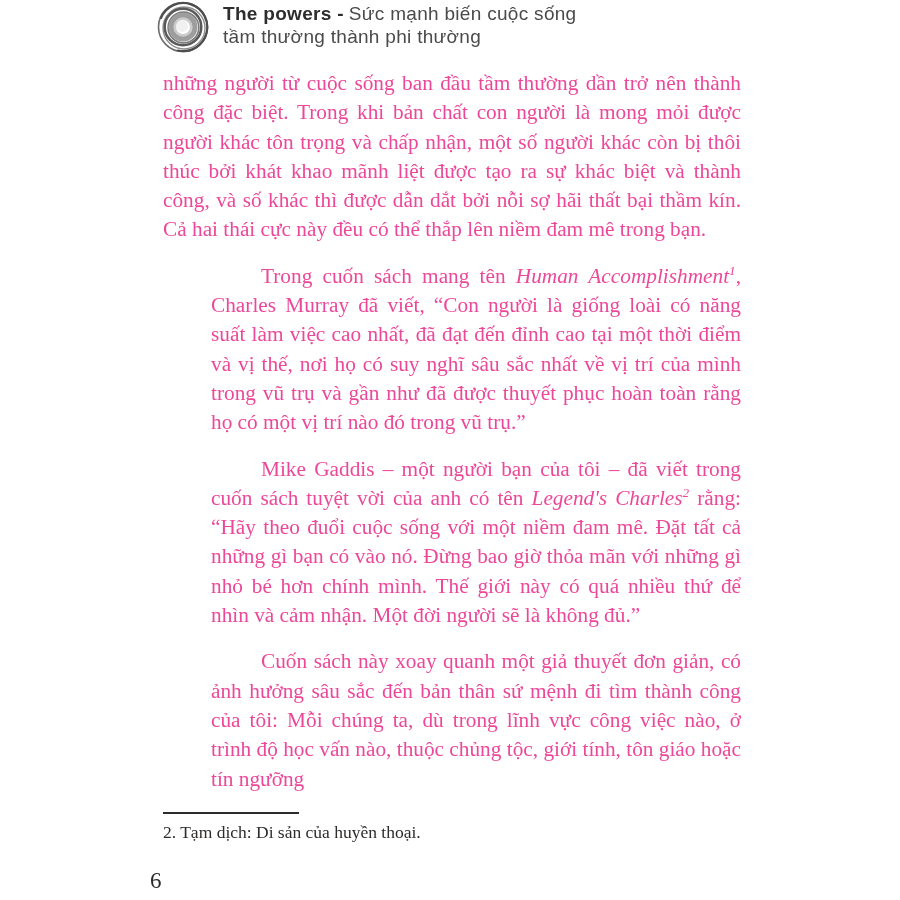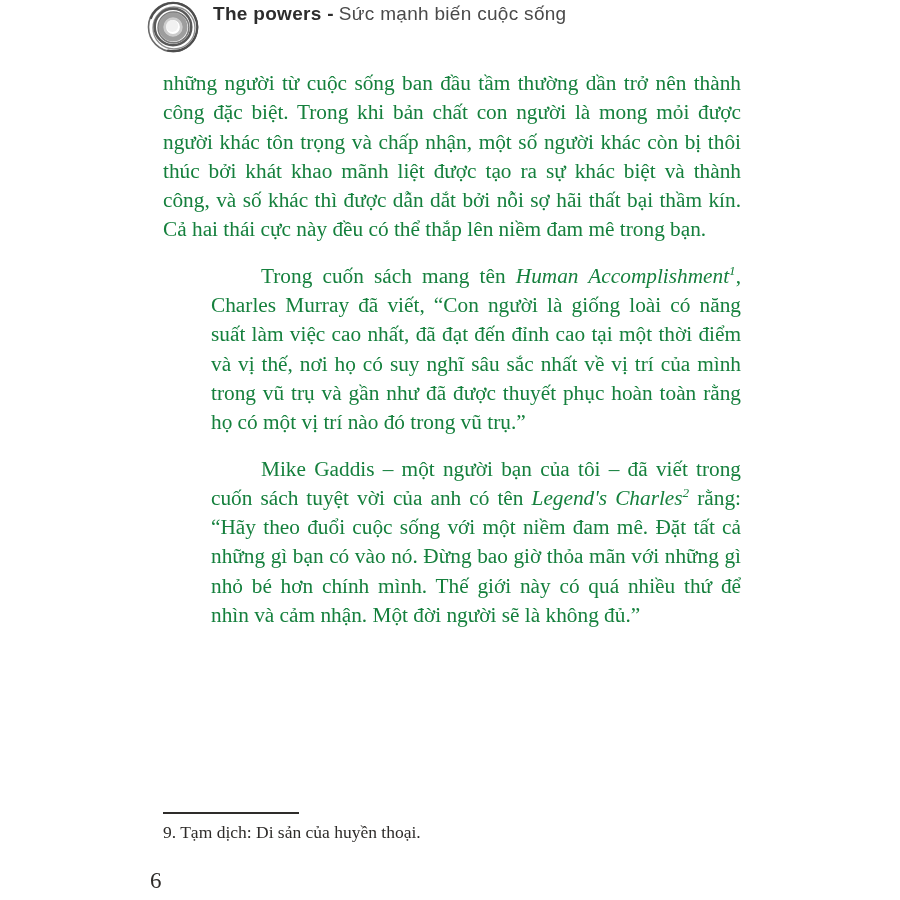--- a/index.html
+++ b/index.html
@@ -10,21 +10,21 @@
   }
   .page {
     position: relative;
     width: 900px; height: 900px;
     background: #ffffff;
     overflow: hidden;
   }
   
   .header {
     position: absolute;
-    left: 144px; top: 1px;
+    left: 154px; top: 1px;
     display: flex;
     align-items: flex-start;
     gap: 11px;
   }
   .logo { flex: 0 0 auto; }
   .logo svg { display: block; }
   .header-text {
     font-family: "Liberation Sans", sans-serif;
     font-size: 19px;
     line-height: 23px;
@@ -36,21 +36,21 @@
   .brand {
     font-weight: bold;
     color: #2d2d2d;
     margin-right: 5px;
   }
   
   .content {
     position: absolute;
     left: 163px; top: 69px;
     width: 578px;
-    color: #15803d;
+    color: #ec4899;
     font-size: 21.3px;
     line-height: 29.3px;
     text-align: justify;
   }
   p.para { margin: 0; }
   p.para + p.para { margin-top: 17px; margin-left: 48px; }
   p.para.indent { text-indent: 50px; }
   .content i { font-style: italic; }
   .content sup {
     font-size: 0.62em;
@@ -95,31 +95,33 @@
           <circle cx="29" cy="26" r="18.3" stroke="#585858" stroke-width="2.5"></circle>
           <circle cx="29.5" cy="26.5" r="15.4" stroke="#7a7a7a" stroke-width="1.6"></circle>
           <circle cx="29" cy="26" r="11.8" stroke="#9d9d9d" stroke-width="5.4"></circle>
           <circle cx="29" cy="26" r="8.3" stroke="#cccccc" stroke-width="2.8"></circle>
           <circle cx="28.2" cy="25" r="6" fill="#f1f1f1" stroke="none"></circle>
         </g>
       </svg>
     </span>
     <div class="header-text">
       <div><span class="brand">The powers -</span><span>Sức mạnh biến cuộc sống</span></div>
+      <div><span>tầm thường thành phi thường</span></div>
     </div>
   </div>
 
   <div class="content" id="content">
       <p class="para">những người từ cuộc sống ban đầu tầm thường dần trở nên thành công đặc biệt. Trong khi bản chất con người là mong mỏi được người khác tôn trọng và chấp nhận, một số người khác còn bị thôi thúc bởi khát khao mãnh liệt được tạo ra sự khác biệt và thành công, và số khác thì được dẫn dắt bởi nỗi sợ hãi thất bại thầm kín. Cả hai thái cực này đều có thể thắp lên niềm đam mê trong bạn.</p>
       <p class="para indent">Trong cuốn sách mang tên <i>Human Accomplishment</i><sup><i>1</i></sup>, Charles Murray đã viết, “Con người là giống loài có năng suất làm việc cao nhất, đã đạt đến đỉnh cao tại một thời điểm và vị thế, nơi họ có suy nghĩ sâu sắc nhất về vị trí của mình trong vũ trụ và gần như đã được thuyết phục hoàn toàn rằng họ có một vị trí nào đó trong vũ trụ.”</p>
       <p class="para indent">Mike Gaddis – một người bạn của tôi – đã viết trong cuốn sách tuyệt vời của anh có tên <i>Legend's Charles</i><sup><i>2</i></sup> rằng: “Hãy theo đuổi cuộc sống với một niềm đam mê. Đặt tất cả những gì bạn có vào nó. Đừng bao giờ thỏa mãn với những gì nhỏ bé hơn chính mình. Thế giới này có quá nhiều thứ để nhìn và cảm nhận. Một đời người sẽ là không đủ.”</p>
+      <p class="para indent">Cuốn sách này xoay quanh một giả thuyết đơn giản, có ảnh hưởng sâu sắc đến bản thân sứ mệnh đi tìm thành công của tôi: Mỗi chúng ta, dù trong lĩnh vực công việc nào, ở trình độ học vấn nào, thuộc chủng tộc, giới tính, tôn giáo hoặc tín ngưỡng</p>
     </div>
 
   <div class="footnotes">
     <div class="footnote-rule"></div>
     <div id="footnote-list">
-        <p class="footnote">9. Tạm dịch: Di sản của huyền thoại.</p>
+        <p class="footnote">2. Tạm dịch: Di sản của huyền thoại.</p>
       </div>
   </div>
 
   <div class="page-number">6</div>
 
 </div>
 
 </body></html>

